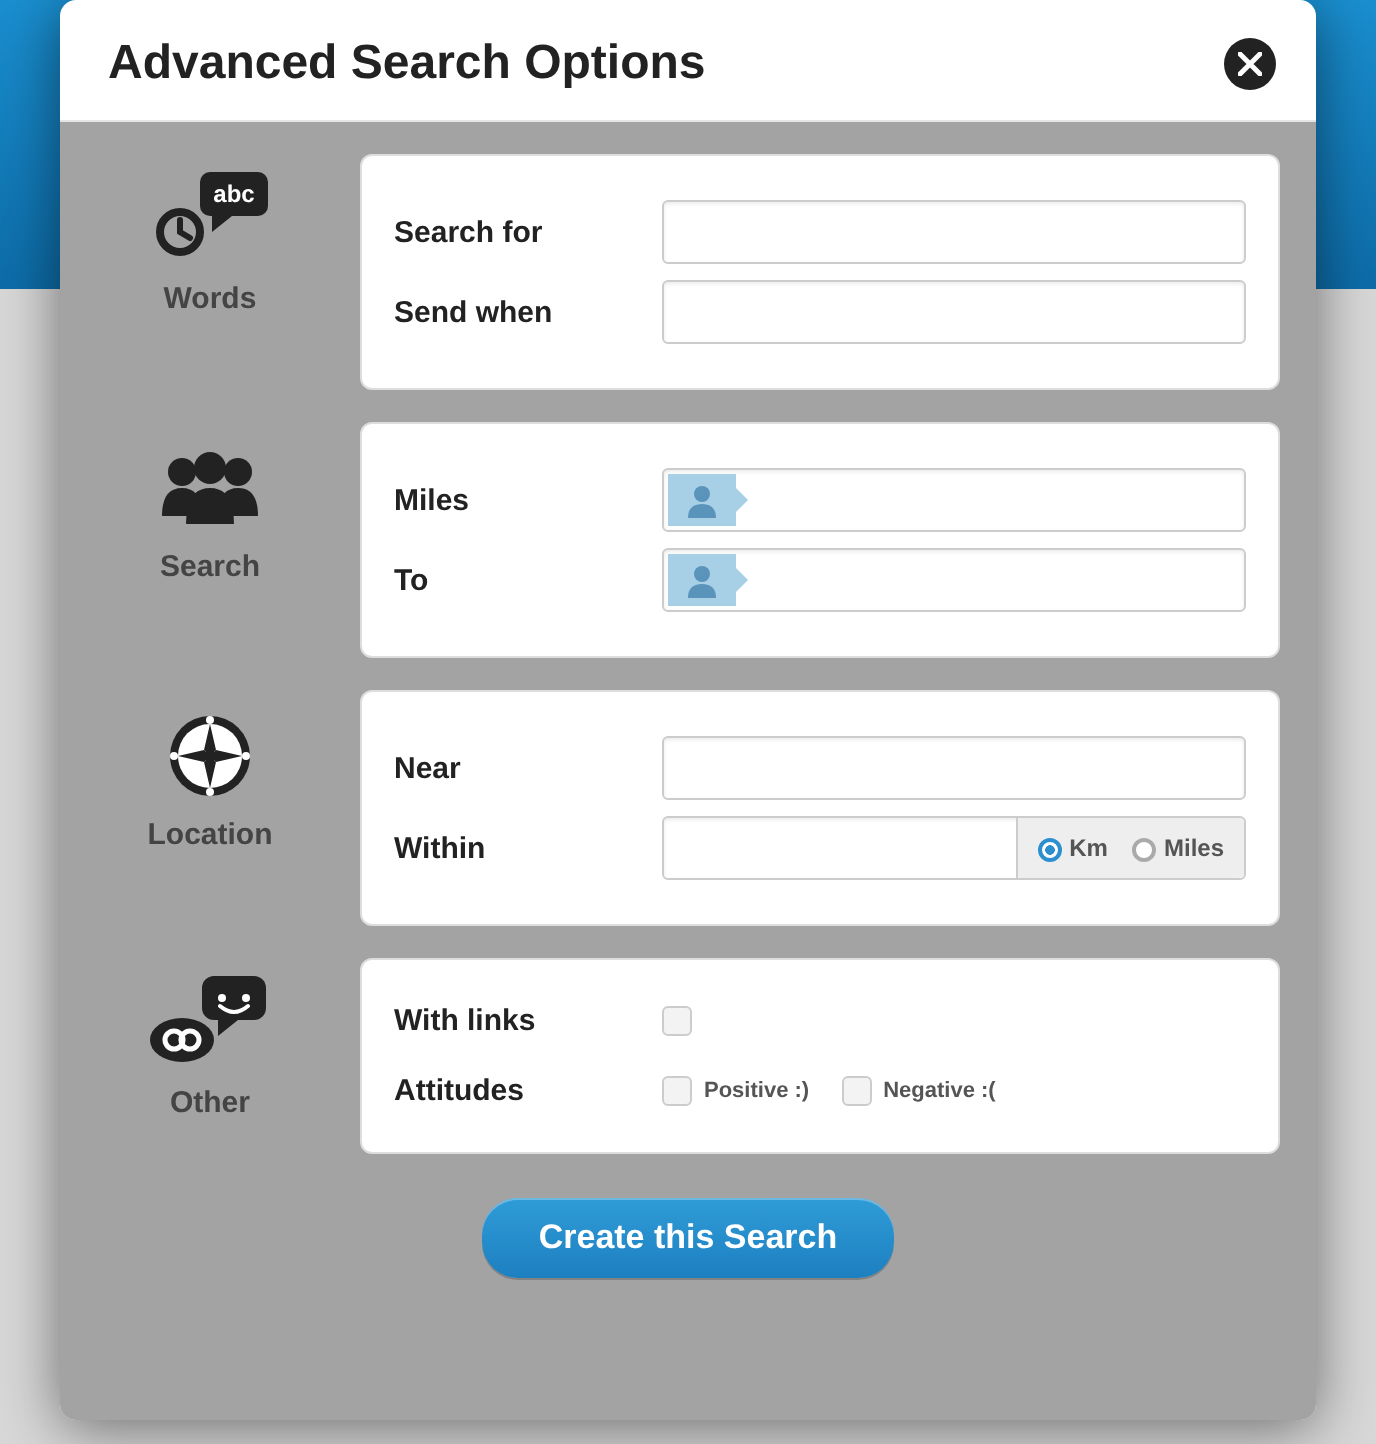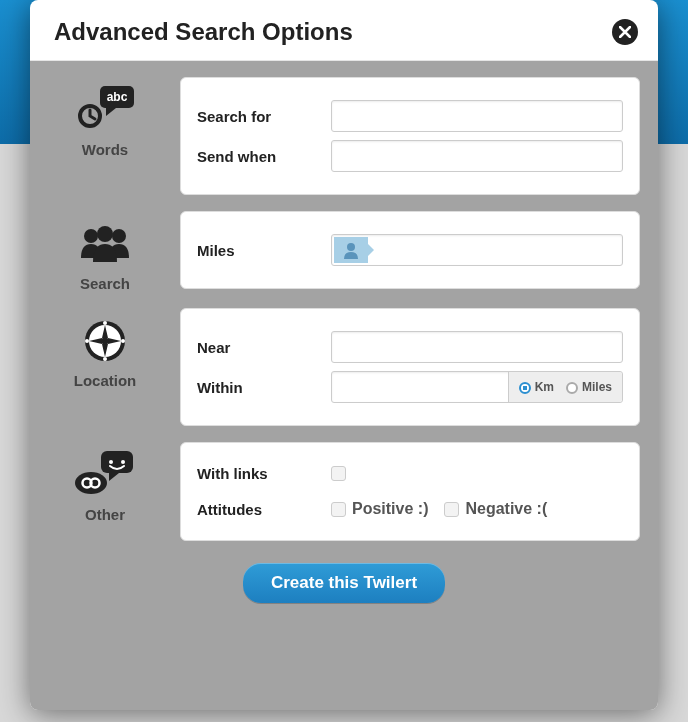--- a/index.html
+++ b/index.html
@@ -218,21 +218,21 @@
   border-radius: 3px;
   background: #f3f3f3;
   display: inline-block;
   margin-right: 6px;
   vertical-align: middle;
 }
 .attitude-group {
   flex: 1;
   display: flex;
   gap: 16px;
-  font-size: 16px;
+  font-size: 11px;
   color: #555;
   font-weight:bold;
   align-items:flex-start;
 }
 .create-btn {
   display: block;
   margin: 22px auto 0 auto;
   background: linear-gradient(#2f9cd7,#1d7fc0);
   color: #fff;
   font-size: 17px;
@@ -299,20 +299,31 @@
               <circle cx="30" cy="12" r="8"></circle>
                 <path d="M18 40 Q18 22 30 22 Q42 22 42 40 Z"></path>
             </g>
           </svg>
         </div>
         <div class="section-label">Search</div>
       </div>
       <div class="section-card">
         <div class="field-row">
           <div class="field-label">Miles</div>
+          <div class="user-input-wrap">
+            <div class="avatar-chip">
+              <svg width="18" height="18" viewBox="0 0 18 18">
+                  <circle cx="9" cy="6" r="4" fill="currentColor"></circle>
+                  <path d="M2 18 Q2 11 9 11 Q16 11 16 18 Z" fill="currentColor"></path>
+                </svg>
+            </div>
+          </div>
+        </div>
+        <div class="field-row">
+          <div class="field-label">To</div>
           <div class="user-input-wrap">
             <div class="avatar-chip">
               <svg width="18" height="18" viewBox="0 0 18 18">
                   <circle cx="9" cy="6" r="4" fill="currentColor"></circle>
                   <path d="M2 18 Q2 11 9 11 Q16 11 16 18 Z" fill="currentColor"></path>
                 </svg>
             </div>
           </div>
         </div>
       </div>
@@ -378,16 +389,16 @@
         <div class="field-row" style="margin-top:18px;">
           <div class="field-label">Attitudes</div>
           <div class="attitude-group">
             <span><span class="checkbox"></span><span>Positive :)</span></span>
             <span><span class="checkbox"></span><span>Negative :(</span></span>
           </div>
         </div>
       </div>
     </div>
 
-    <button class="create-btn">Create this Twilert</button>
+    <button class="create-btn">Create this Search</button>
 
   </div>
 </div>
 
 </body></html>

